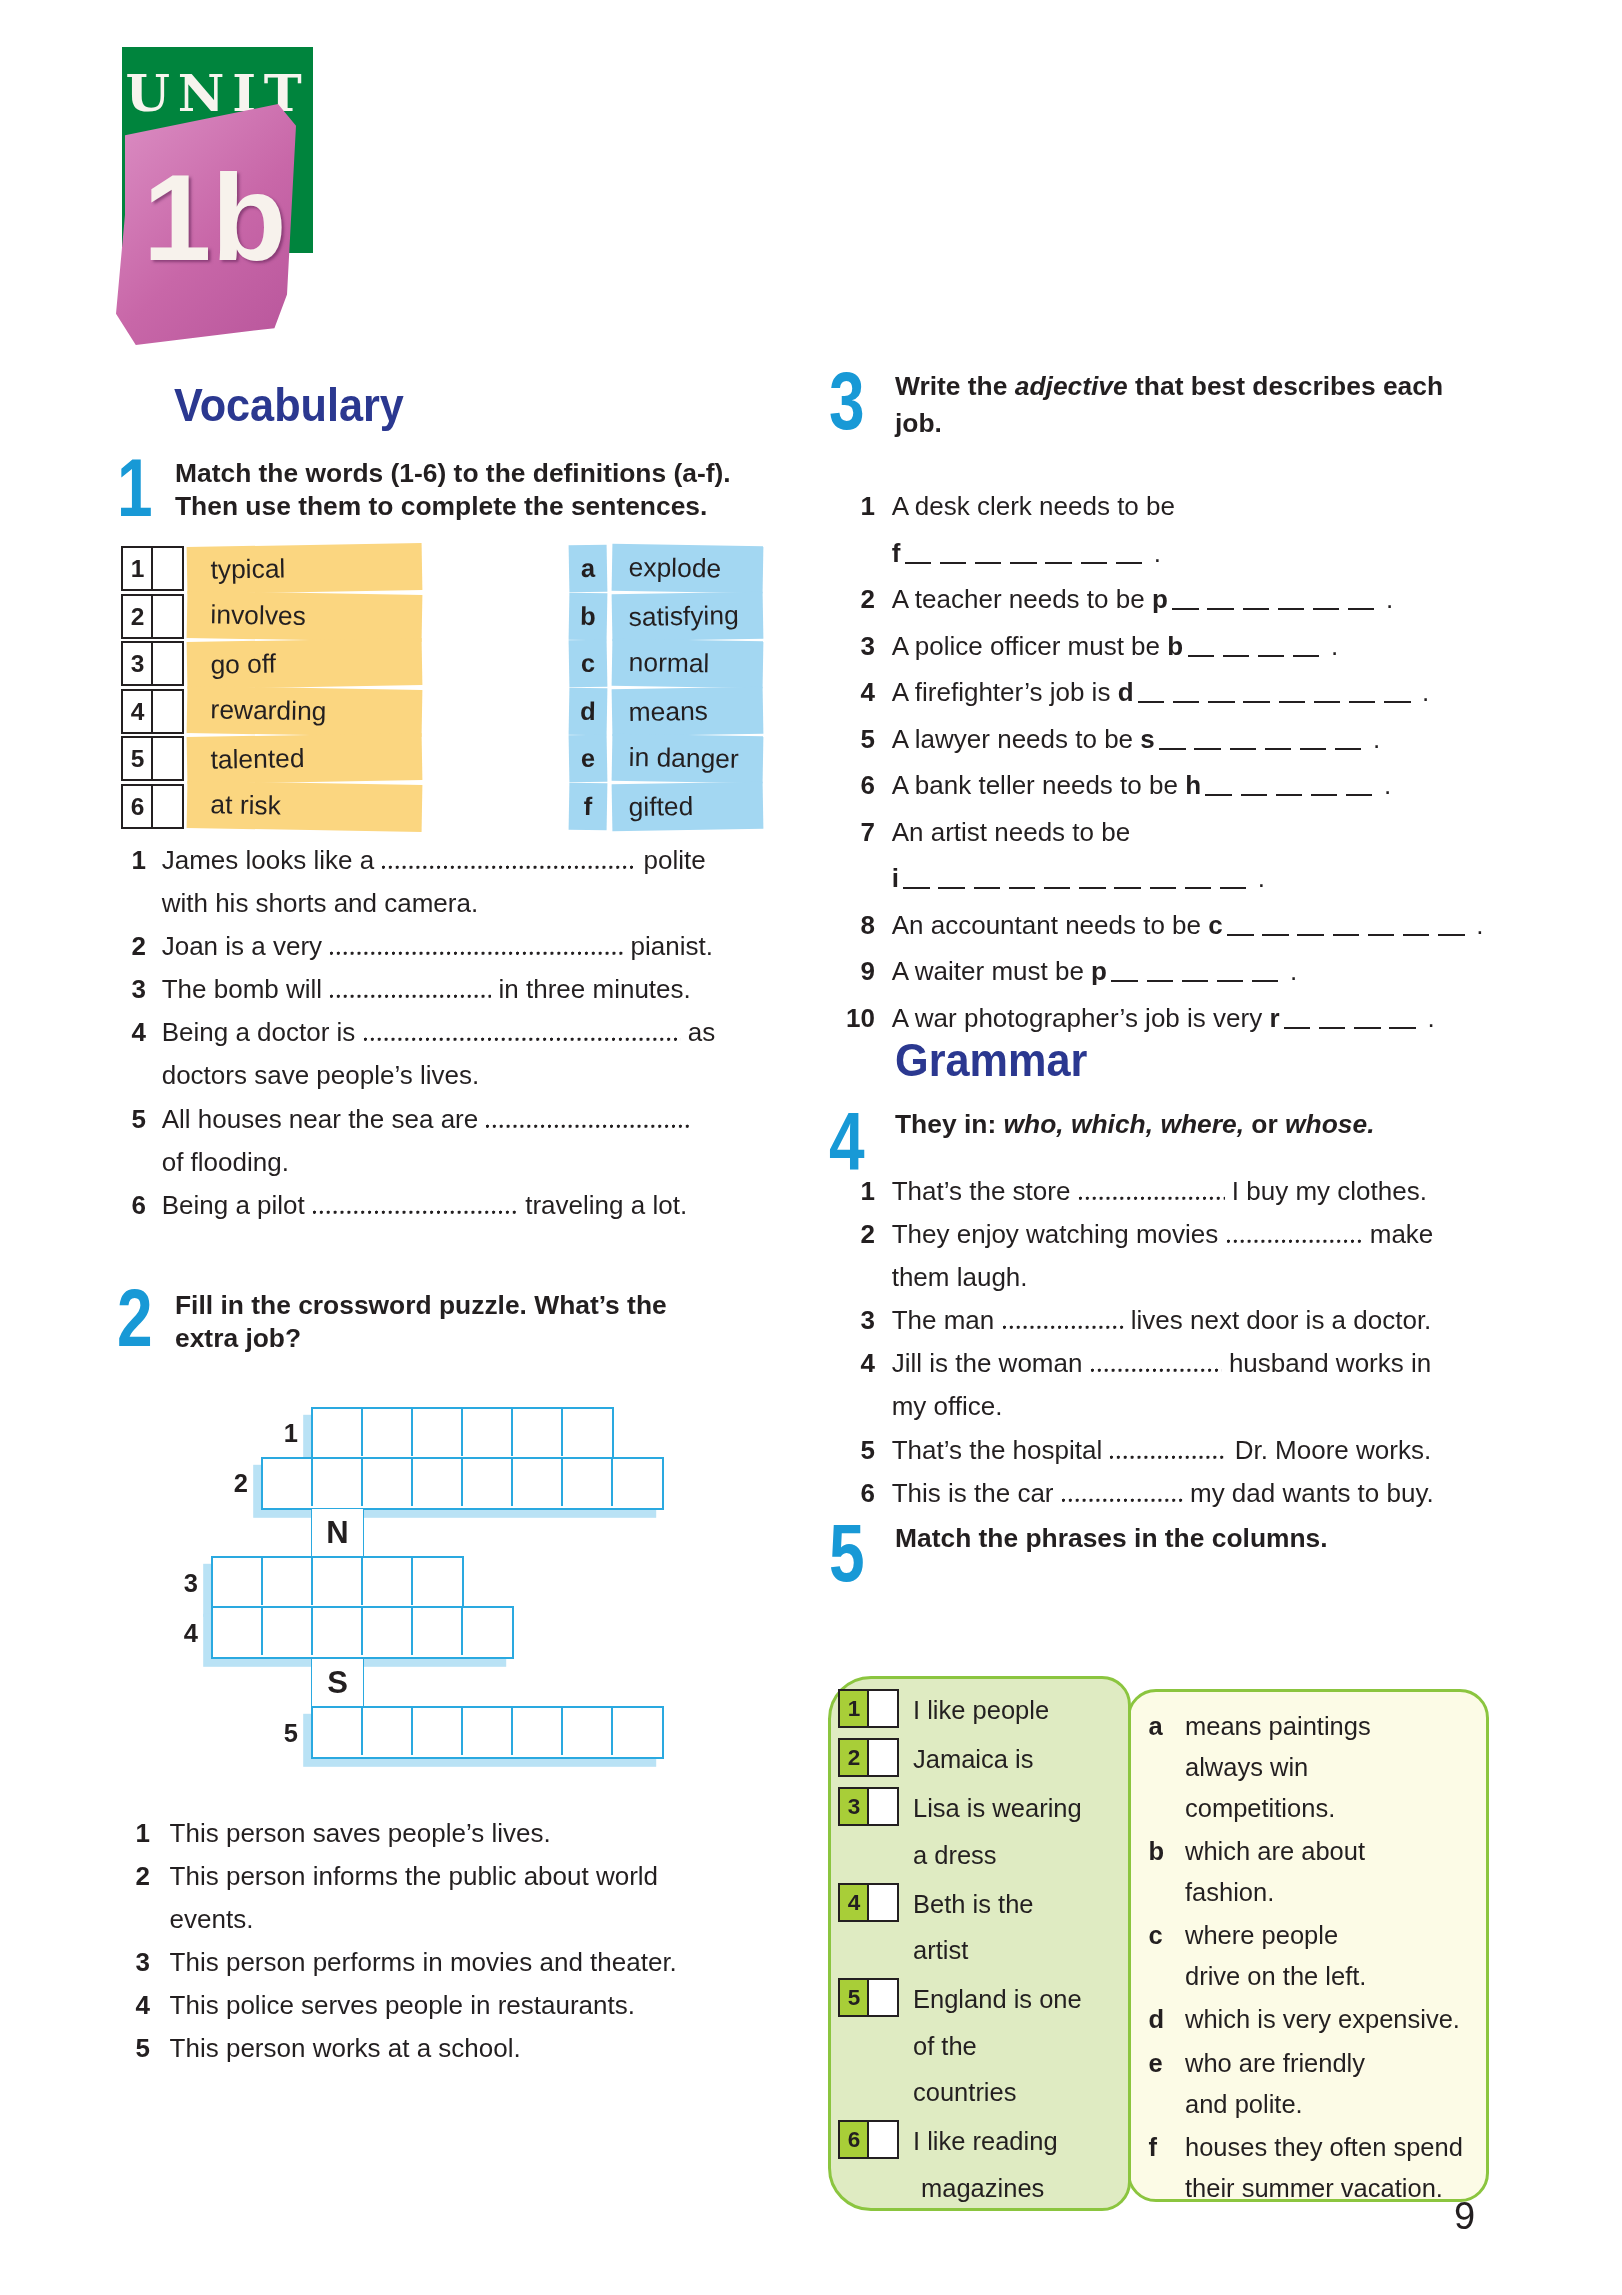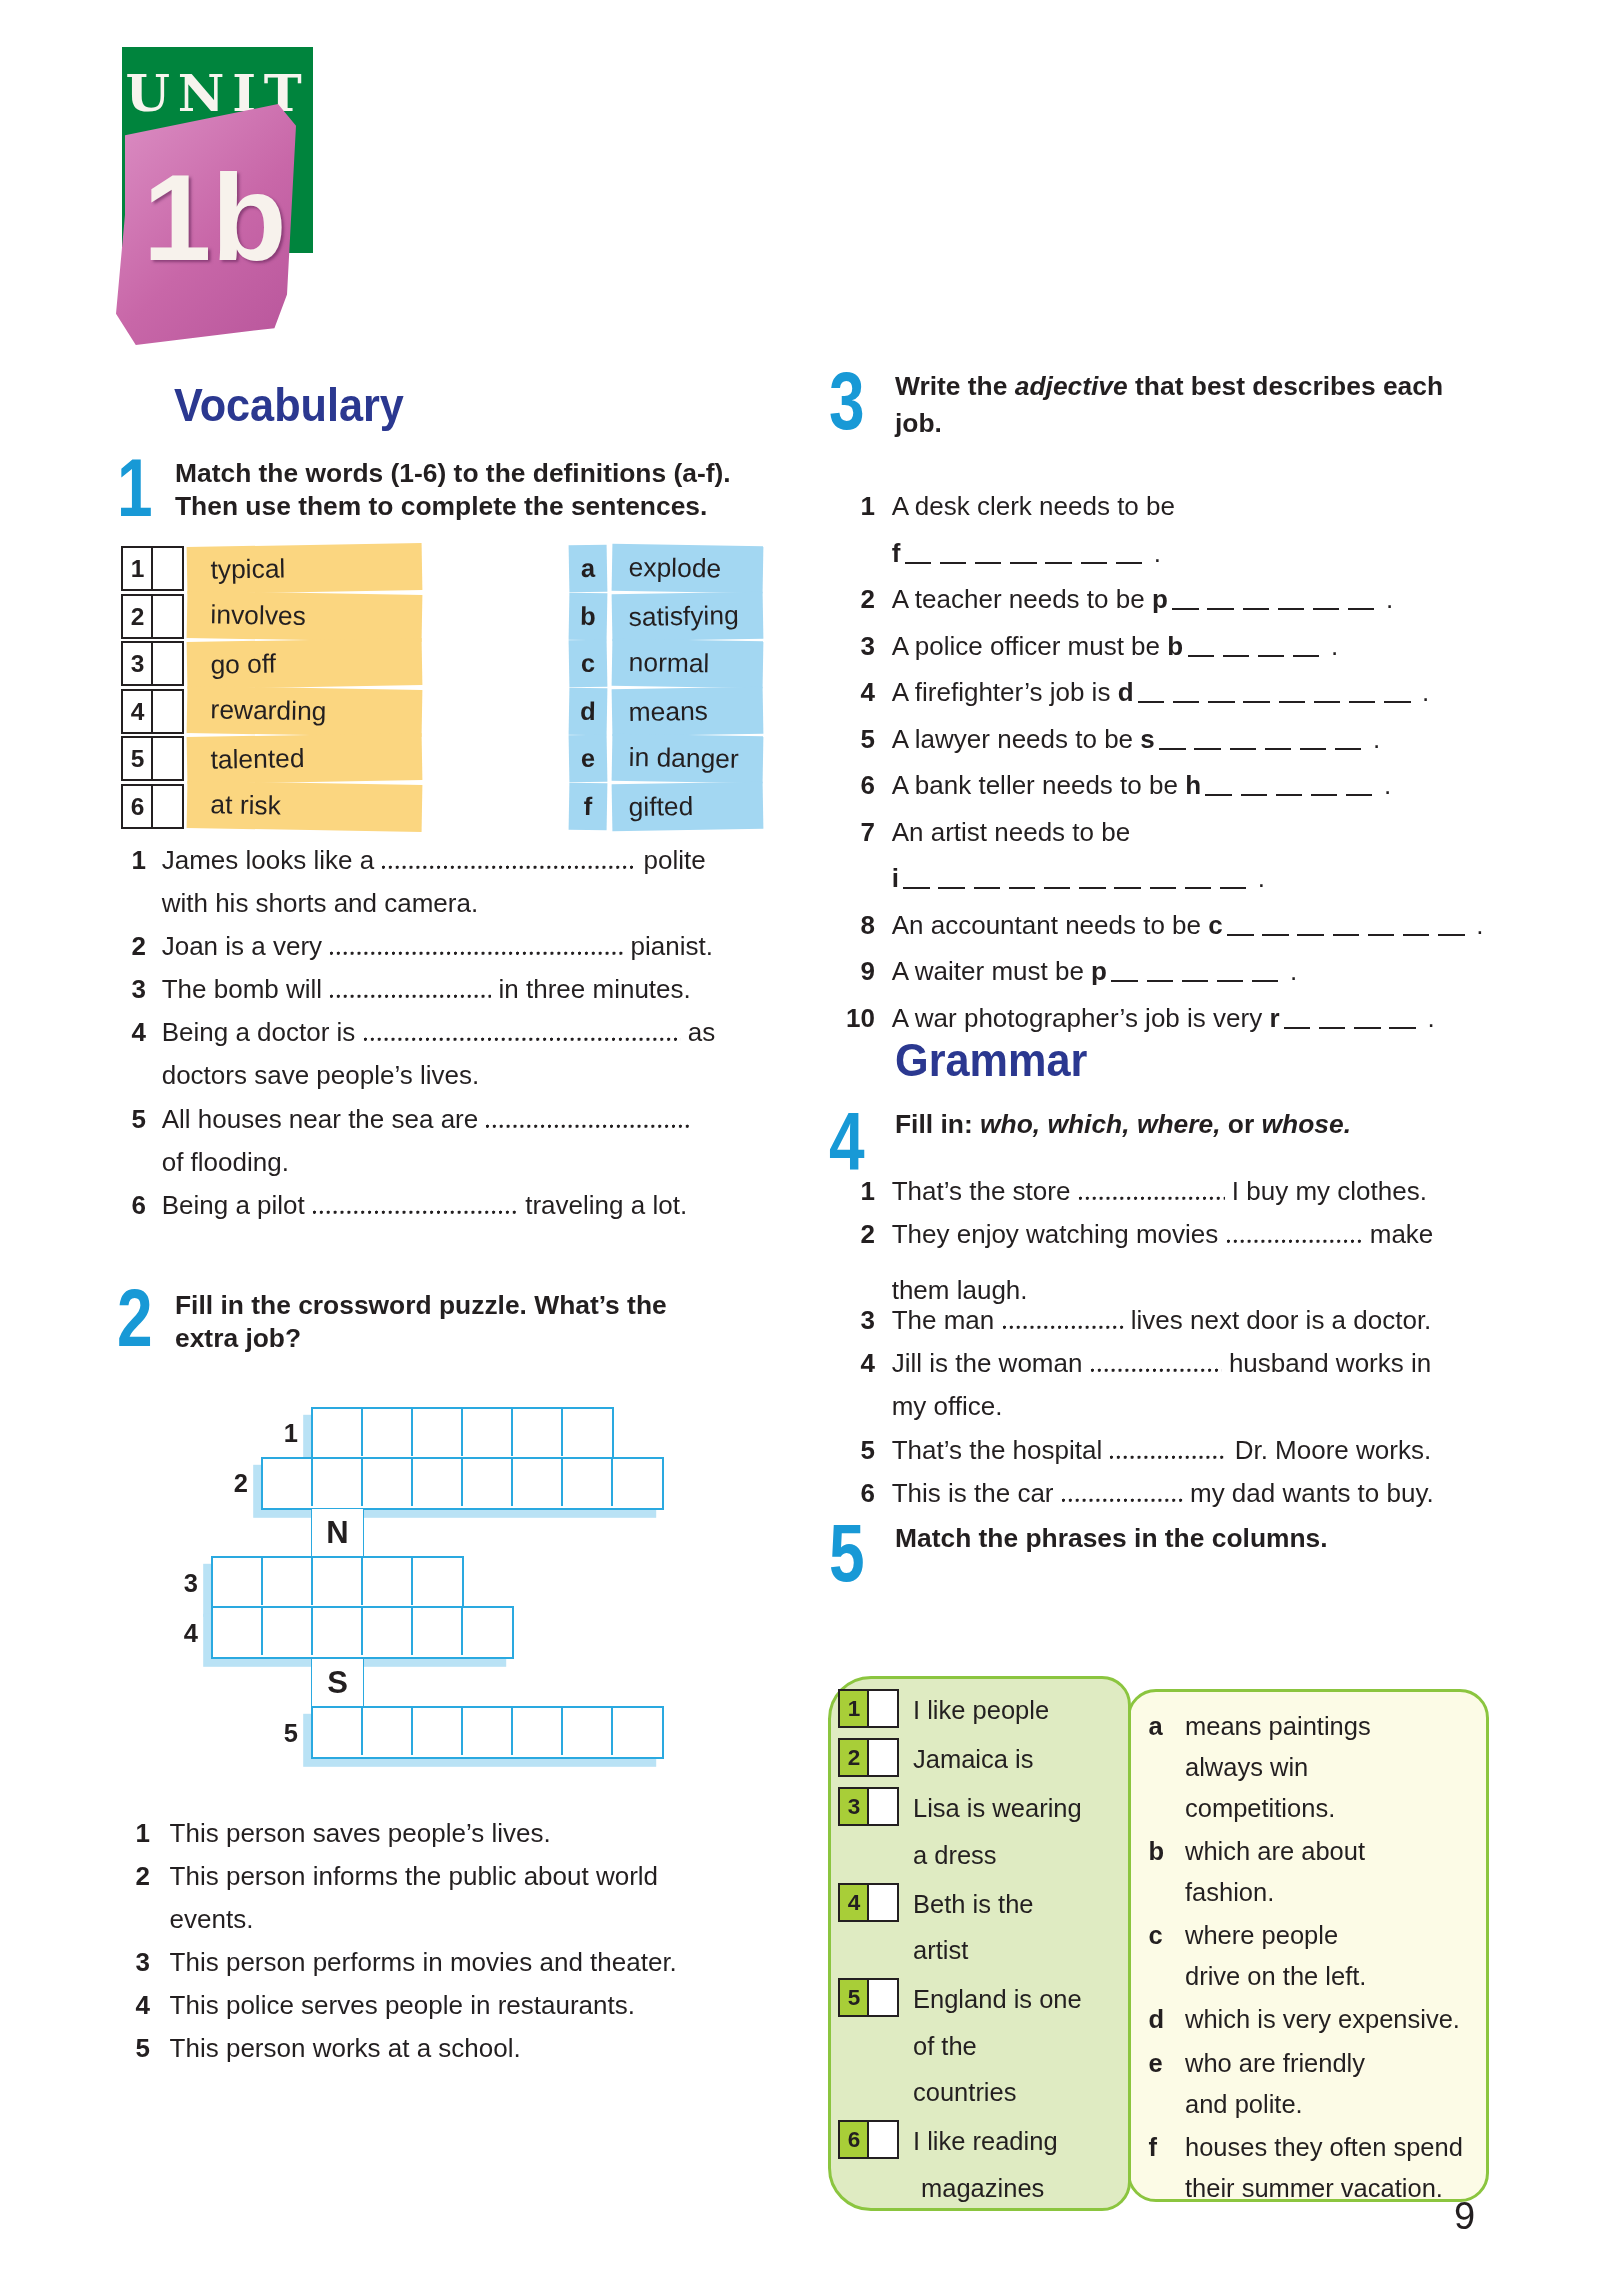--- a/index.html
+++ b/index.html
@@ -343,32 +343,32 @@
       <div class="tline" style="top: 512px;">
         <span class="numcol" style="width: 45px; margin-right: 16.7px;">10</span>
         <span class="linebody"><span>A war photographer’s job is very </span><span class="b">r</span><span class="dash"></span><span class="dash"></span><span class="dash"></span><span class="dash"></span><span> .</span></span>
       </div>
     </div>
 
   <div class="abs h1" style="left:895px;top:1032px;">Grammar</div>
 
   <div class="abs exnum" style="left:829px;top:1100px;">4</div>
   <div id="ex4-instr" class="abs instr" style="left:895px;top:1108px;">
-      <div><span class="b ">Fill in: </span><span class="i">who, which, where,</span><span class="b "> or </span><span class="i">whose.</span></div>
+      <div><span class="b ">They in: </span><span class="i">who, which, where,</span><span class="b "> or </span><span class="i">whose.</span></div>
     </div>
   <div id="ex4-sentences" class="abs" style="left:830px;top:1176px;width:661px;height:353px;">
       <div class="tline" style="top: 0px;">
         <span class="numcol" style="width: 45px; margin-right: 16.7px;">1</span>
         <span class="linebody"><span>That’s the store </span><span class="dots" style="width: 147px;"></span><span> I buy my clothes.</span></span>
       </div>
       <div class="tline" style="top: 43px;">
         <span class="numcol" style="width: 45px; margin-right: 16.7px;">2</span>
         <span class="linebody"><span>They enjoy watching movies </span><span class="dots" style="width: 137px;"></span><span>  make</span></span>
       </div>
-      <div class="tline" style="top: 99px;">
+      <div class="tline" style="top: 86px;">
         <span class="numcol" style="width: 45px; margin-right: 16.7px;"></span>
         <span class="linebody"><span>them laugh.</span></span>
       </div>
       <div class="tline" style="top: 129px;">
         <span class="numcol" style="width: 45px; margin-right: 16.7px;">3</span>
         <span class="linebody"><span>The man </span><span class="dots" style="width: 122px;"></span><span> lives next door is a doctor.</span></span>
       </div>
       <div class="tline" style="top: 172px;">
         <span class="numcol" style="width: 45px; margin-right: 16.7px;">4</span>
         <span class="linebody"><span>Jill is the woman </span><span class="dots" style="width: 132px;"></span><span> husband works in</span></span>

